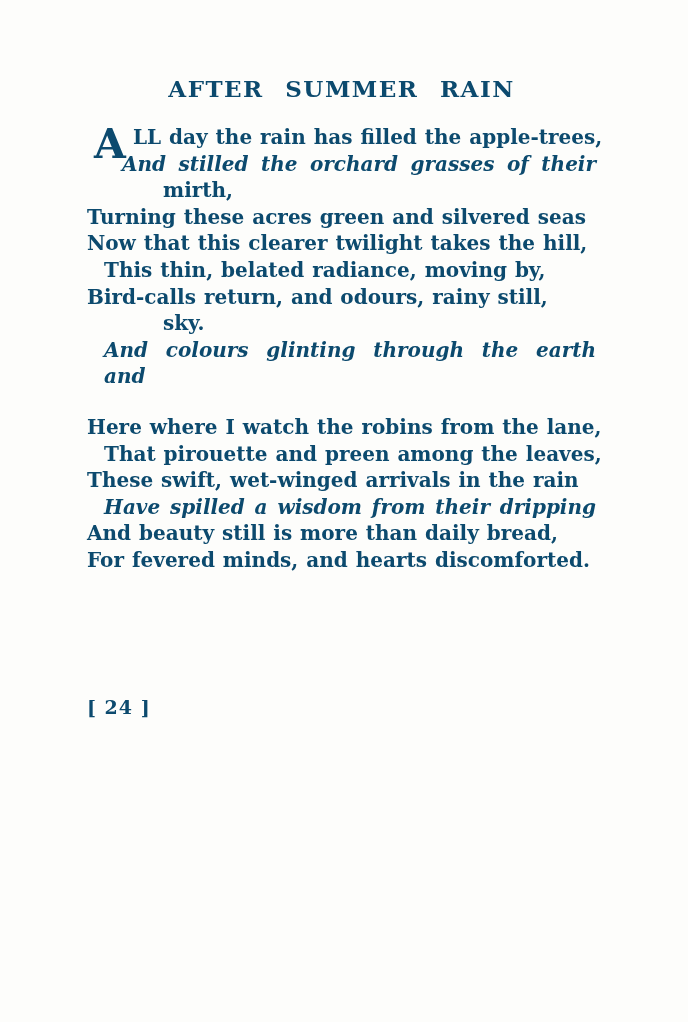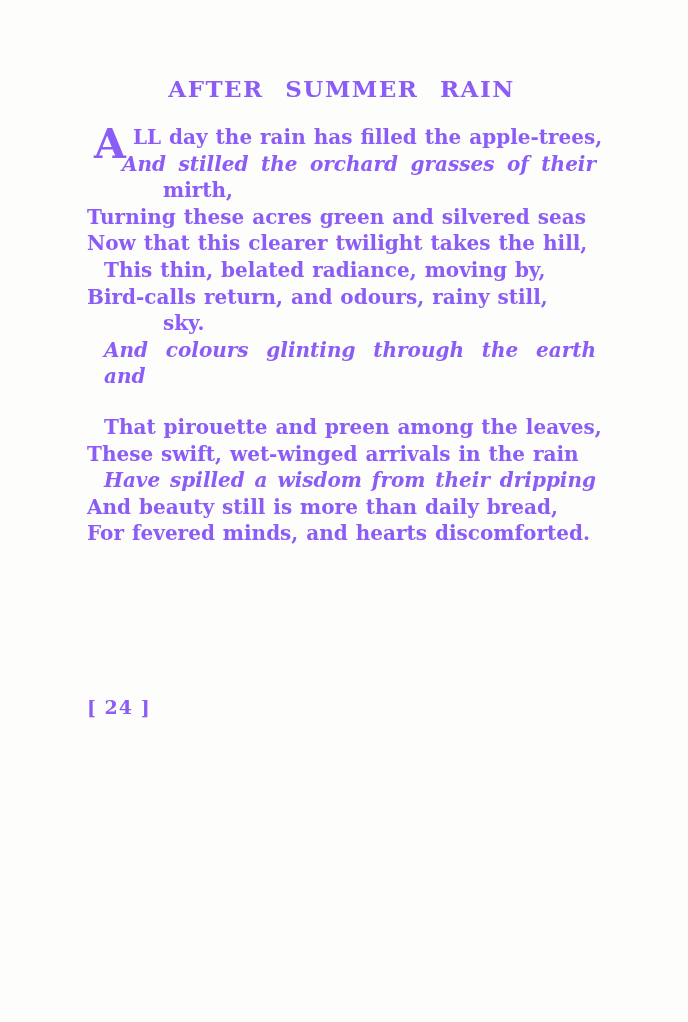--- a/index.html
+++ b/index.html
@@ -2,21 +2,21 @@
 <html><head>
 <meta charset="utf-8">
 <style>
   html,body { margin:0; padding:0; background:#ffffff; }
   .page {
     position: relative;
     width: 688px;
     height: 1022px;
     background: #fdfdfb;
     font-family: "DejaVu Serif", "Liberation Serif", serif;
-    color: #8b5cf6;
+    color: #0c4a6e;
     overflow: hidden;
   }
   .title {
     position: absolute;
     top: 75px;
     left: 87px;
     width: 509px;
     margin: 0;
     text-align: center;
     font-size: 23px;
@@ -84,20 +84,21 @@
       <div class="line hang2">mirth,</div>
       <div class="line">Turning these acres green and silvered seas</div>
       <div class="line">Now that this clearer twilight takes the hill,</div>
       <div class="line in1">This thin, belated radiance, moving by,</div>
       <div class="line">Bird-calls return, and odours, rainy still,</div>
       <div class="line hang2">sky.</div>
       <div class="line in1 just">And colours glinting through the earth and</div>
     </div>
 
     <div class="stanza stanza2">
+      <div class="line">Here where I watch the robins from the lane,</div>
       <div class="line in1">That pirouette and preen among the leaves,</div>
       <div class="line">These swift, wet-winged arrivals in the rain</div>
       <div class="line in1 just">Have spilled a wisdom from their dripping</div>
       <div class="line">And beauty still is more than daily bread,</div>
       <div class="line">For fevered minds, and hearts discomforted.</div>
     </div>
   </div>
 
   <div class="folio">[ 24 ]</div>
 

